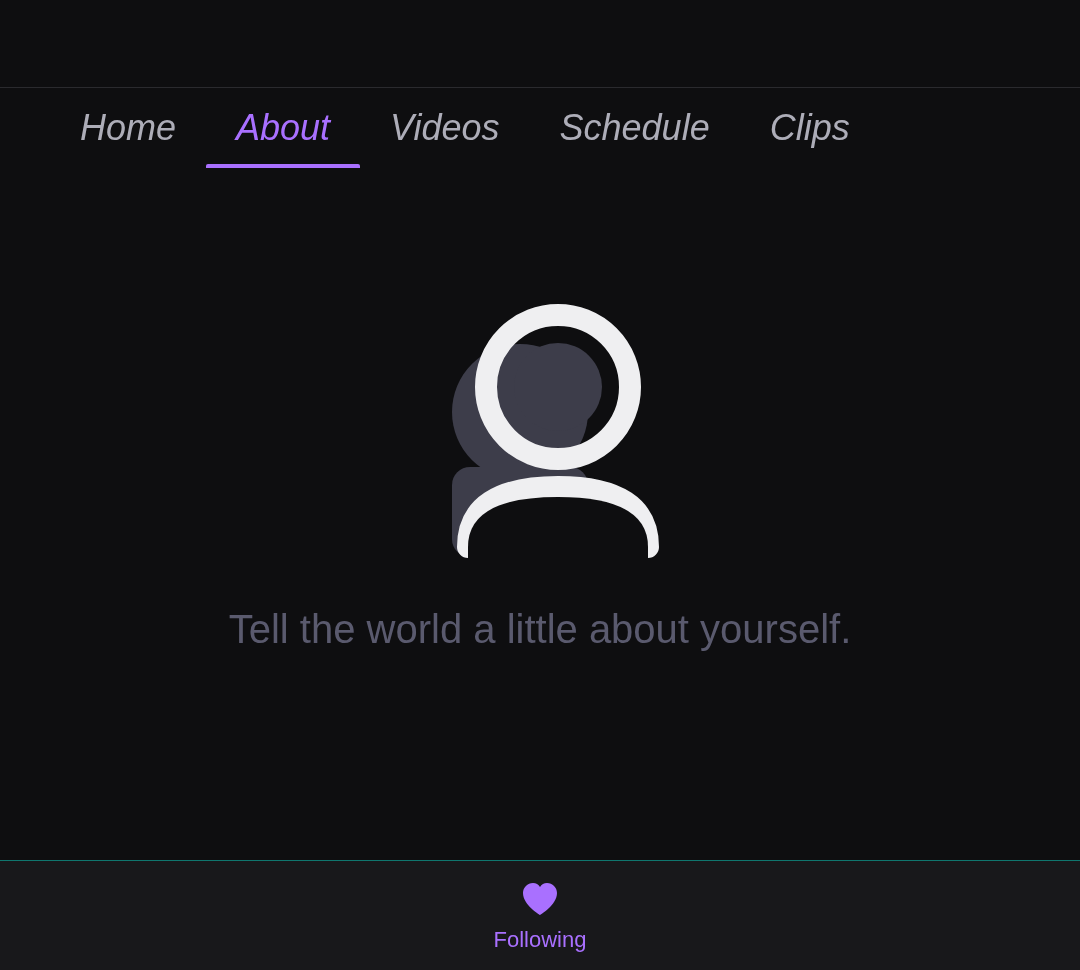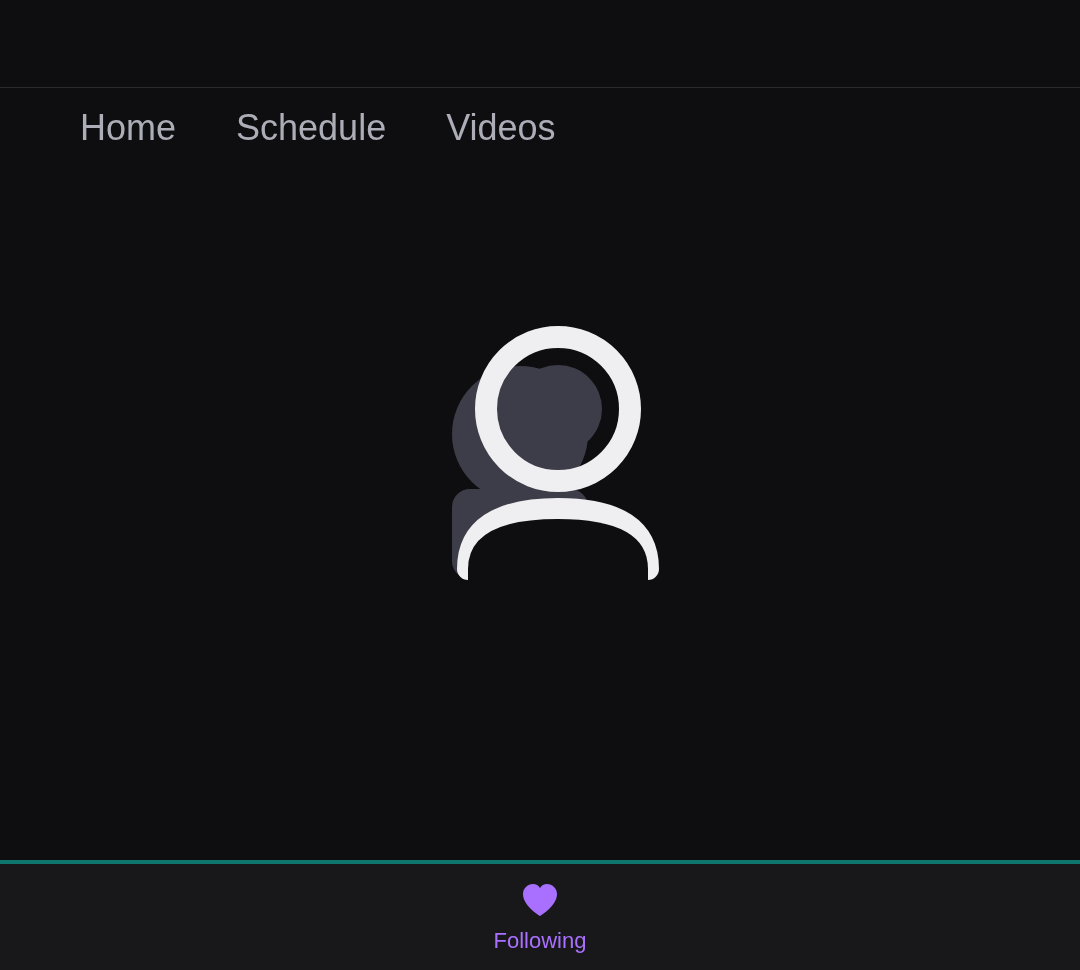--- a/index.html
+++ b/index.html
@@ -37,20 +37,21 @@
 
     .nav-tab {
       display: flex;
       flex-direction: column;
       align-items: flex-start;
       justify-content: center;
       padding: 0 30px;
       height: 80px;
       cursor: pointer;
       position: relative;
+      font-style: italic;
     }
 
     .nav-tab-label {
       font-size: 36px;
       font-weight: 500;
       color: #adadb8;
     }
 
     .nav-tab.active .nav-tab-label {
       color: #a970ff;
@@ -87,21 +88,21 @@
       font-weight: 400;
       color: #5a5a6e;
       text-align: center;
       max-width: 800px;
     }
 
     .bottom-nav {
       width: 100%;
       height: 110px;
       background-color: #18181b;
-      border-top: 4px solid #0f766e;
+      border-top: 1px solid #0f766e;
       display: flex;
       flex-direction: row;
       align-items: center;
       justify-content: center;
       flex-shrink: 0;
     }
 
     .bottom-nav-item {
       display: flex;
       flex-direction: column;
@@ -138,42 +139,49 @@
   </style>
 </head>
 <body>
 
 <div class="top-bar"></div>
 
 <nav class="nav-tabs">
   <div class="nav-tab">
     <span class="nav-tab-label">Home</span>
   </div>
+  <div class="nav-tab active">
+    <span class="nav-tab-label">About</span>
+  </div>
+  <div class="nav-tab">
+    <span class="nav-tab-label">Videos</span>
+  </div>
   <div class="nav-tab">
     <span class="nav-tab-label">Schedule</span>
   </div>
   <div class="nav-tab">
-    <span class="nav-tab-label">Videos</span>
+    <span class="nav-tab-label">Clips</span>
   </div>
 </nav>
 
 <main class="main-content">
 
   <svg class="avatar-illustration" viewBox="0 0 280 310" xmlns="http://www.w3.org/2000/svg">
 
     <ellipse cx="120" cy="155" rx="68" ry="68" fill="#3d3d4a"></ellipse>
     <rect x="52" y="210" width="136" height="90" rx="18" fill="#3d3d4a"></rect>
 
     <circle cx="158" cy="130" r="72" fill="none" stroke="#efeff1" stroke-width="22"></circle>
     <circle cx="158" cy="130" r="44" fill="#3d3d4a"></circle>
 
     <path d="M 68 290 Q 68 230 158 230 Q 248 230 248 290" fill="none" stroke="#efeff1" stroke-width="22" stroke-linecap="round"></path>
     <path d="M 68 290 Q 68 240 158 240 Q 248 240 248 290 L 248 305 L 68 305 Z" fill="#0e0e10"></path>
   </svg>
 
+  <p class="tagline">Tell the world a little about yourself.</p>
 </main>
 
 <nav class="bottom-nav">
 
   <div class="bottom-nav-item active">
     <div class="bottom-nav-icon">
       <svg width="42" height="42" viewBox="0 0 42 42" xmlns="http://www.w3.org/2000/svg">
         <path d="M21 36 C21 36 4 26 4 14 C4 8.5 8.5 4 14 4 C17 4 19.5 5.5 21 8 C22.5 5.5 25 4 28 4 C33.5 4 38 8.5 38 14 C38 26 21 36 21 36Z" fill="#a970ff"></path>
       </svg>
     </div>

